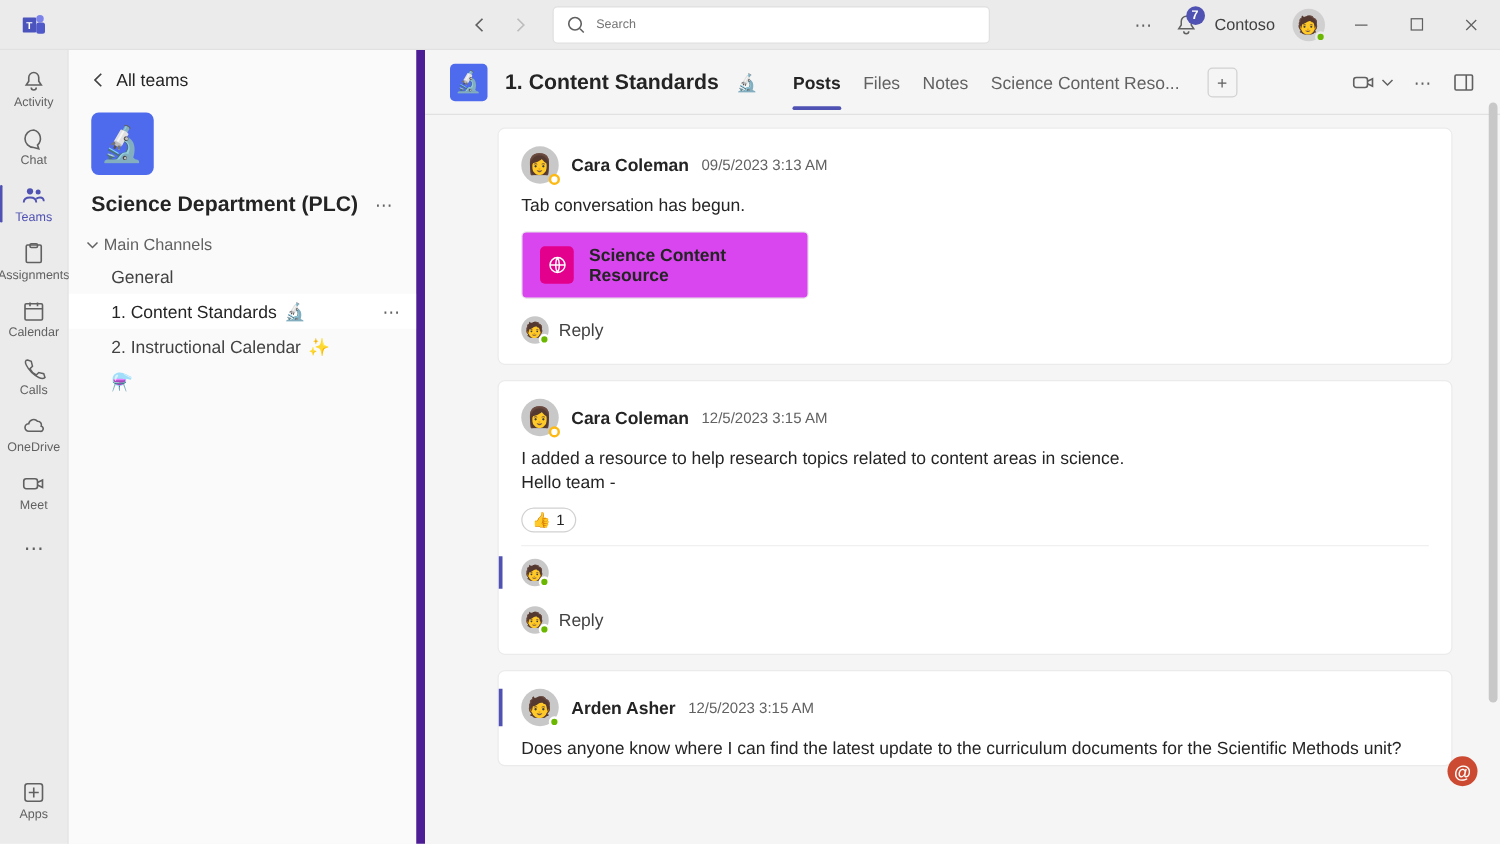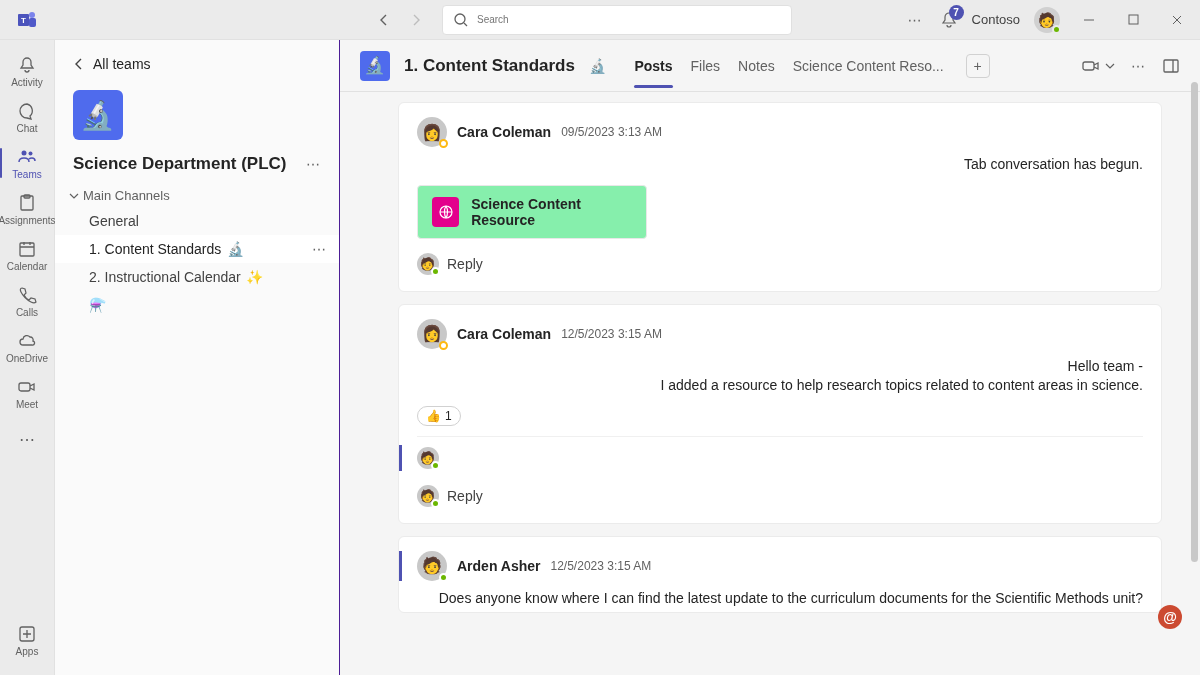--- a/index.html
+++ b/index.html
@@ -24,21 +24,21 @@
 
 .rail { position:absolute; top:40px; left:0; width:55px; height:635px; background:#ebebeb; border-right:1px solid #e1e1e1; display:flex; flex-direction:column; align-items:center; padding-top:8px;}
 .rail .item { width:55px; height:46px; display:flex; flex-direction:column; align-items:center; justify-content:center; font-size:10px; color:#616161; cursor:pointer; gap:1px; position:relative;}
 .rail .item.active { color:#4f52b2;}
 .rail .item.active::before { content:''; position:absolute; left:0; top:8px; bottom:8px; width:2px; background:#4f52b2; border-radius:2px;}
 .rail .icon { width:22px; height:22px; display:flex; align-items:center; justify-content:center;}
 .rail .spacer { flex:1;}
 .rail .apps { margin-bottom:12px;align-items:center;}
 
 
-.sidebar { position:absolute; top:40px; left:55px; width:285px; height:635px; background:#fafafa; border-right:1px solid #4c1d95; padding:10px 0; overflow:hidden;}
+.sidebar { position:absolute; top:40px; left:55px; width:285px; height:635px; background:#fafafa; border-right:7px solid #4c1d95; padding:10px 0; overflow:hidden;}
 .sidebar .allteams { display:flex; align-items:center; gap:8px; padding:6px 18px; cursor:pointer; font-size:14px; color:#242424;}
 .sidebar .teamlogo { width:50px; height:50px; background:#4f6bed; border-radius:6px; margin:12px 18px 14px; display:flex; align-items:center; justify-content:center; font-size:28px;}
 .sidebar .teamname-row { display:flex; align-items:center; padding: 0 18px 10px; }
 .sidebar .teamname { font-size:17px; font-weight:700; flex:1;}
 .sidebar .cat { display:flex; align-items:center; gap:4px; padding: 4px 14px; font-size:13px; color:#616161; cursor:pointer;}
 .sidebar .chan { padding: 6px 12px 6px 34px; font-size:14px; color:#424242; cursor:pointer; display:flex; align-items:center; gap:6px;}
 .sidebar .chan.active { background:#fff; font-weight:400; color:#242424;}
 .sidebar .chan.active::after { content:'⋯'; margin-left:auto; color:#616161; letter-spacing:1px;}
 .sidebar .chan.sub { padding-left:34px;}
 
@@ -57,22 +57,22 @@
 
 
 .feed { flex:1; overflow-y:auto; padding: 10px 38px 10px 58px; position:relative;}
 .post { background:#fff; border:1px solid #ebebeb; border-radius:6px; margin-bottom:12px; padding:14px 18px 10px;}
 .post .author-row { display:flex; align-items:center; gap:10px; margin-bottom:8px;}
 .av { width:30px; height:30px; border-radius:50%; background:#c8c8c8; position:relative; flex-shrink:0; display:flex; align-items:center; justify-content:center; font-size:16px;}
 .av .pres { position:absolute; width:9px; height:9px; border-radius:50%; bottom:-1px; right:-1px; border:2px solid #fff;}
 .pres.avail { background:#6bb700;}
 .author { font-weight:600; font-size:14px;}
 .ts { font-size:12px; color:#616161;}
-.post .body { font-size:14px; color:#242424; line-height:1.4;text-align:right;}
-.card { display:flex; align-items:center; gap:12px; background:#86efac; border:1px solid #e8e8e8; border-radius:4px; padding:10px 14px; margin-top:10px; max-width:230px;}
+.post .body { font-size:14px; color:#242424; line-height:1.4;}
+.card { display:flex; align-items:center; gap:12px; background:#d946ef; border:1px solid #e8e8e8; border-radius:4px; padding:10px 14px; margin-top:10px; max-width:230px;}
 .card .cicon { width:30px; height:30px; background:#e3008c; border-radius:4px; display:flex; align-items:center; justify-content:center; color:#fff;}
 .reaction { display:inline-flex; align-items:center; gap:4px; border:1px solid #d1d1d1; border-radius:12px; padding:2px 8px; font-size:12px; margin-top:10px; cursor:pointer;}
 .replies { border-top:1px solid #f0f0f0; margin-top:10px; padding-top:8px;}
 .reply-item { display:flex; gap:8px; padding:2px 0; border-left:3px solid #4f52b2; margin-left:-18px; padding-left:15px; margin-bottom:4px;}
 .reply-item .av { width:22px; height:22px; font-size:12px;}
 .reply-item .content { font-size:13px;}
 .reply-item .content .author { font-size:13px;}
 .reply-item .content .ts { font-size:11px;}
 .reply-item .content .text { color:#424242; margin-top:2px;}
 .mention { color:#4f52b2;}
@@ -322,22 +322,22 @@
       </div>
     </div>
 
     <div class="post">
       <div class="author-row">
         <div class="av">👩<div class="pres" style="background:#fff;border:2px solid #fdb913;"></div></div>
         <span class="author">Cara Coleman</span>
         <span class="ts">12/5/2023 3:15 AM</span>
       </div>
       <div class="body">
+        <div>I added a resource to help research topics related to content areas in science.</div>
         <div>Hello team -</div>
-        <div>I added a resource to help research topics related to content areas in science.</div>
       </div>
       <div class="reaction">👍 <span>1</span></div>
       <div class="replies">
         <div class="reply-item">
           <div class="av">🧑<div class="pres avail"></div></div>
         </div>
       </div>
       <div class="reply-btn">
         <div class="av">🧑<div class="pres avail"></div></div>
         <span class="reply-link">Reply</span>

